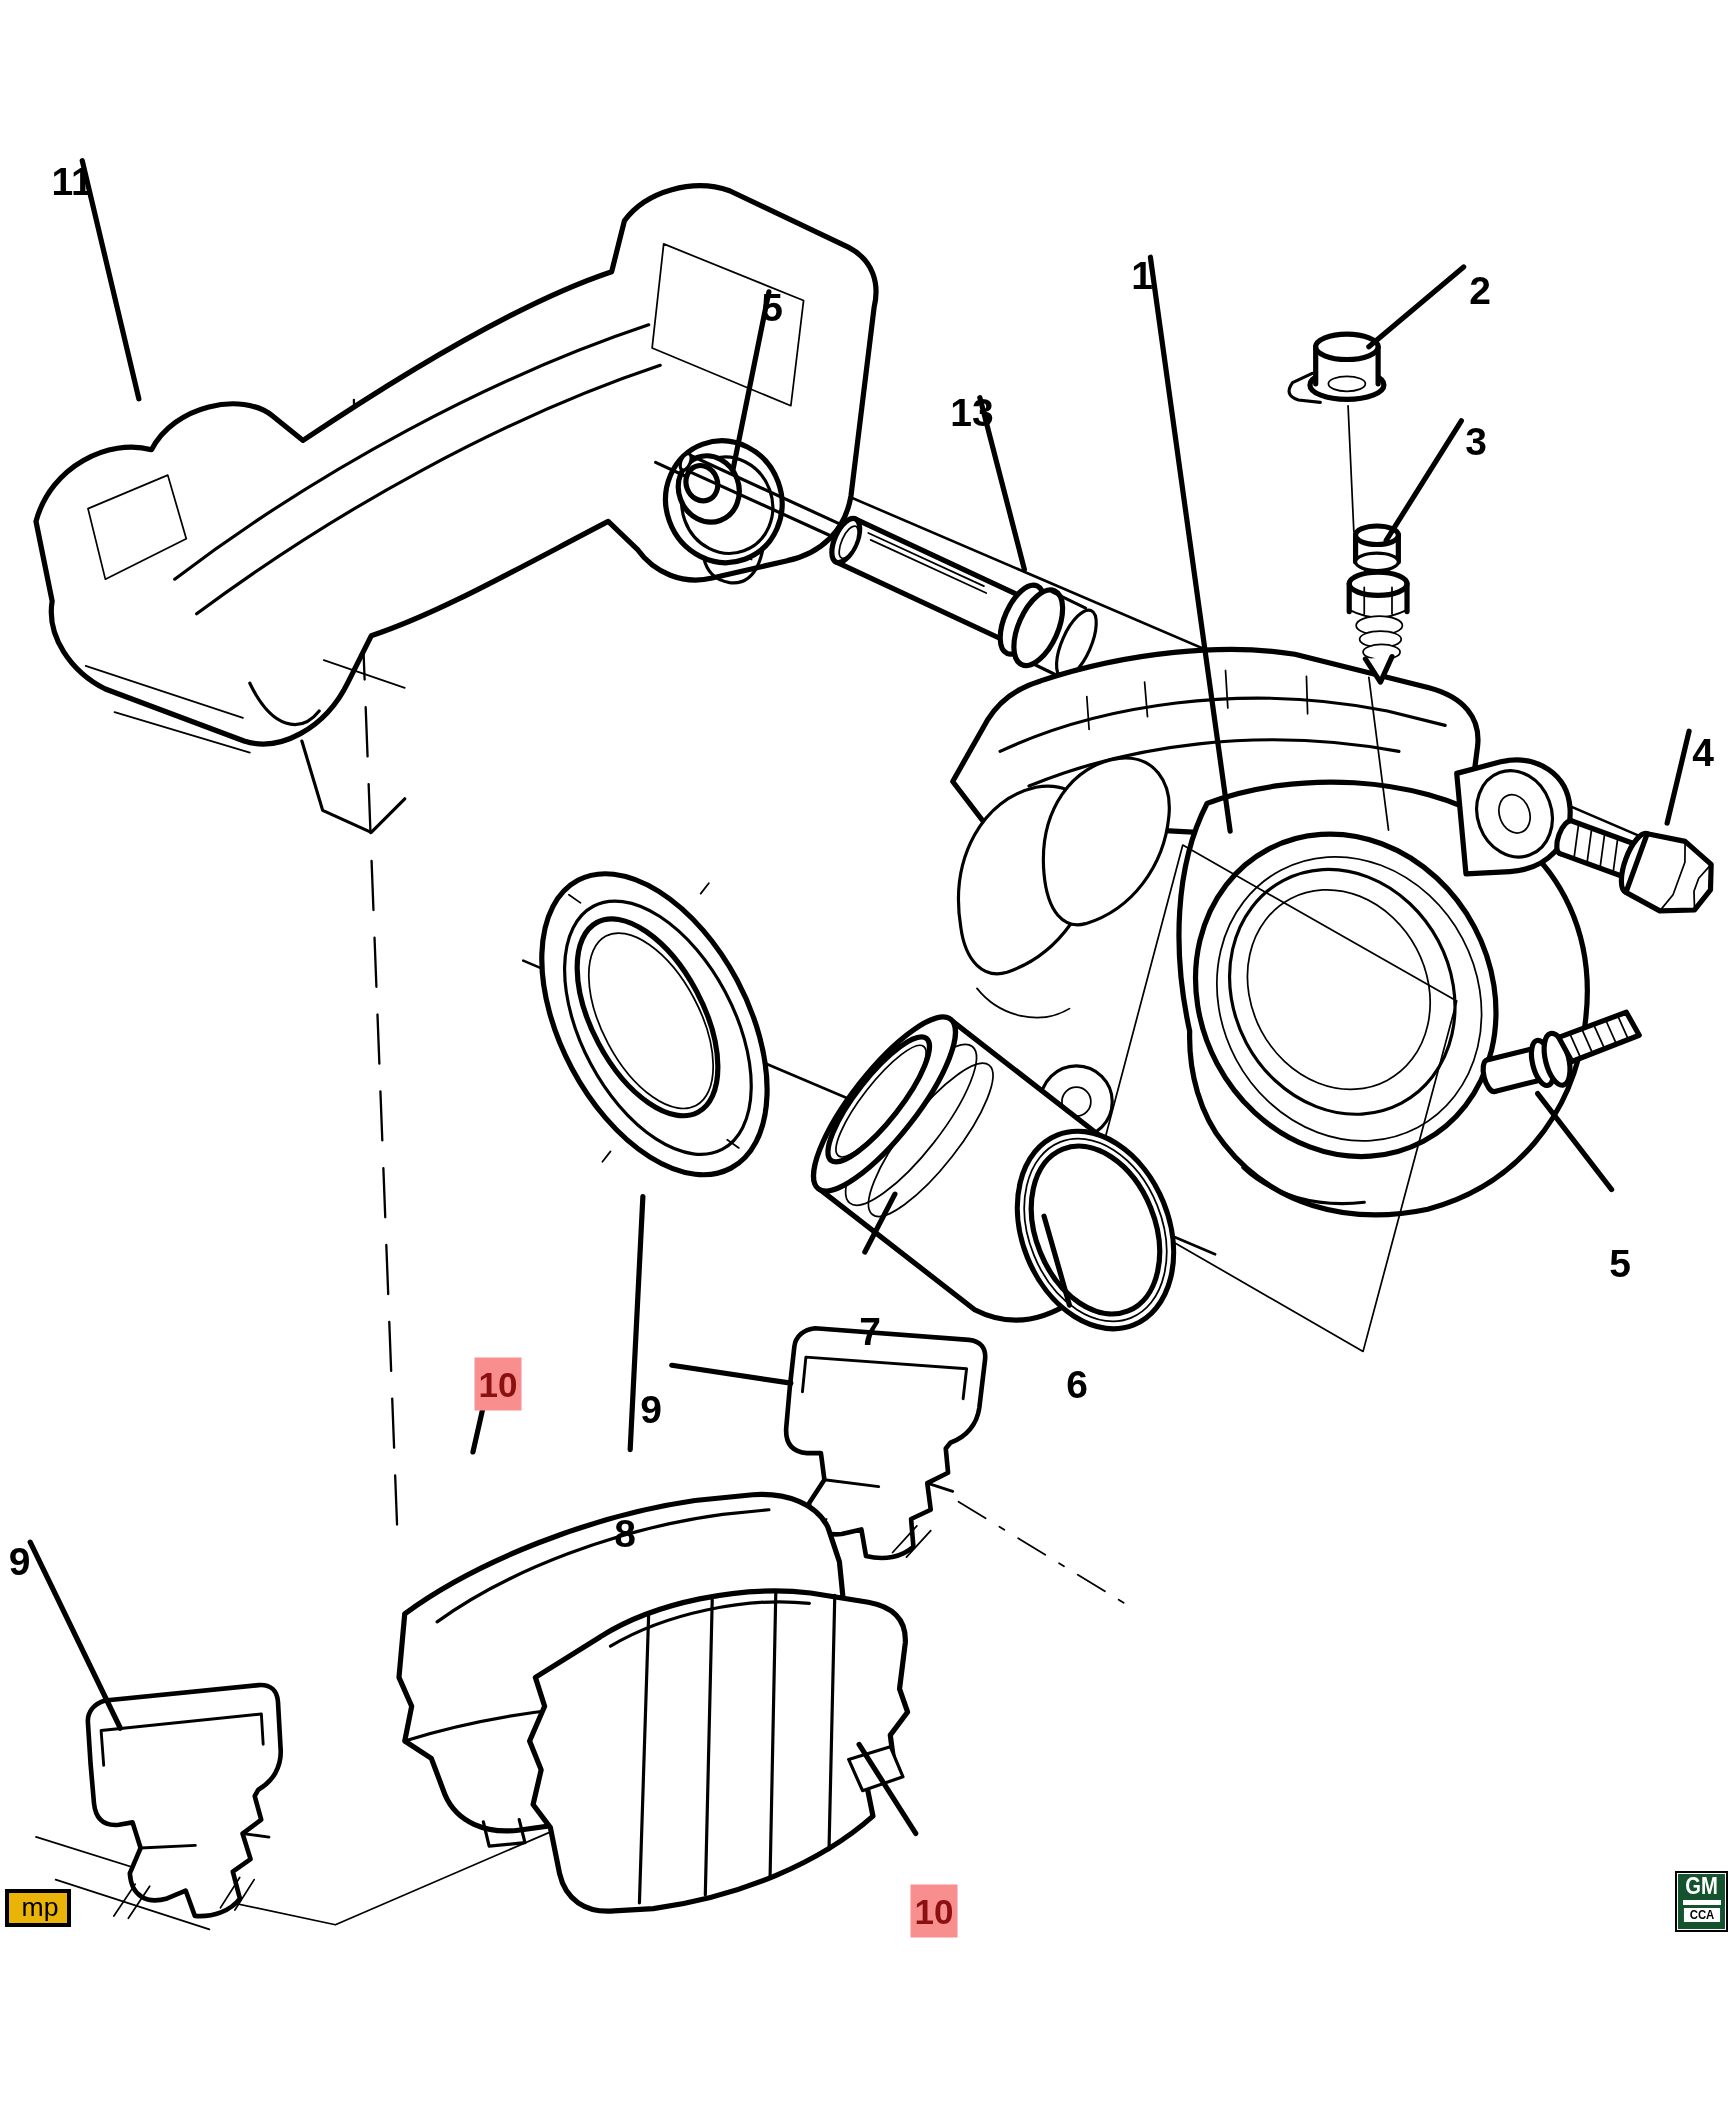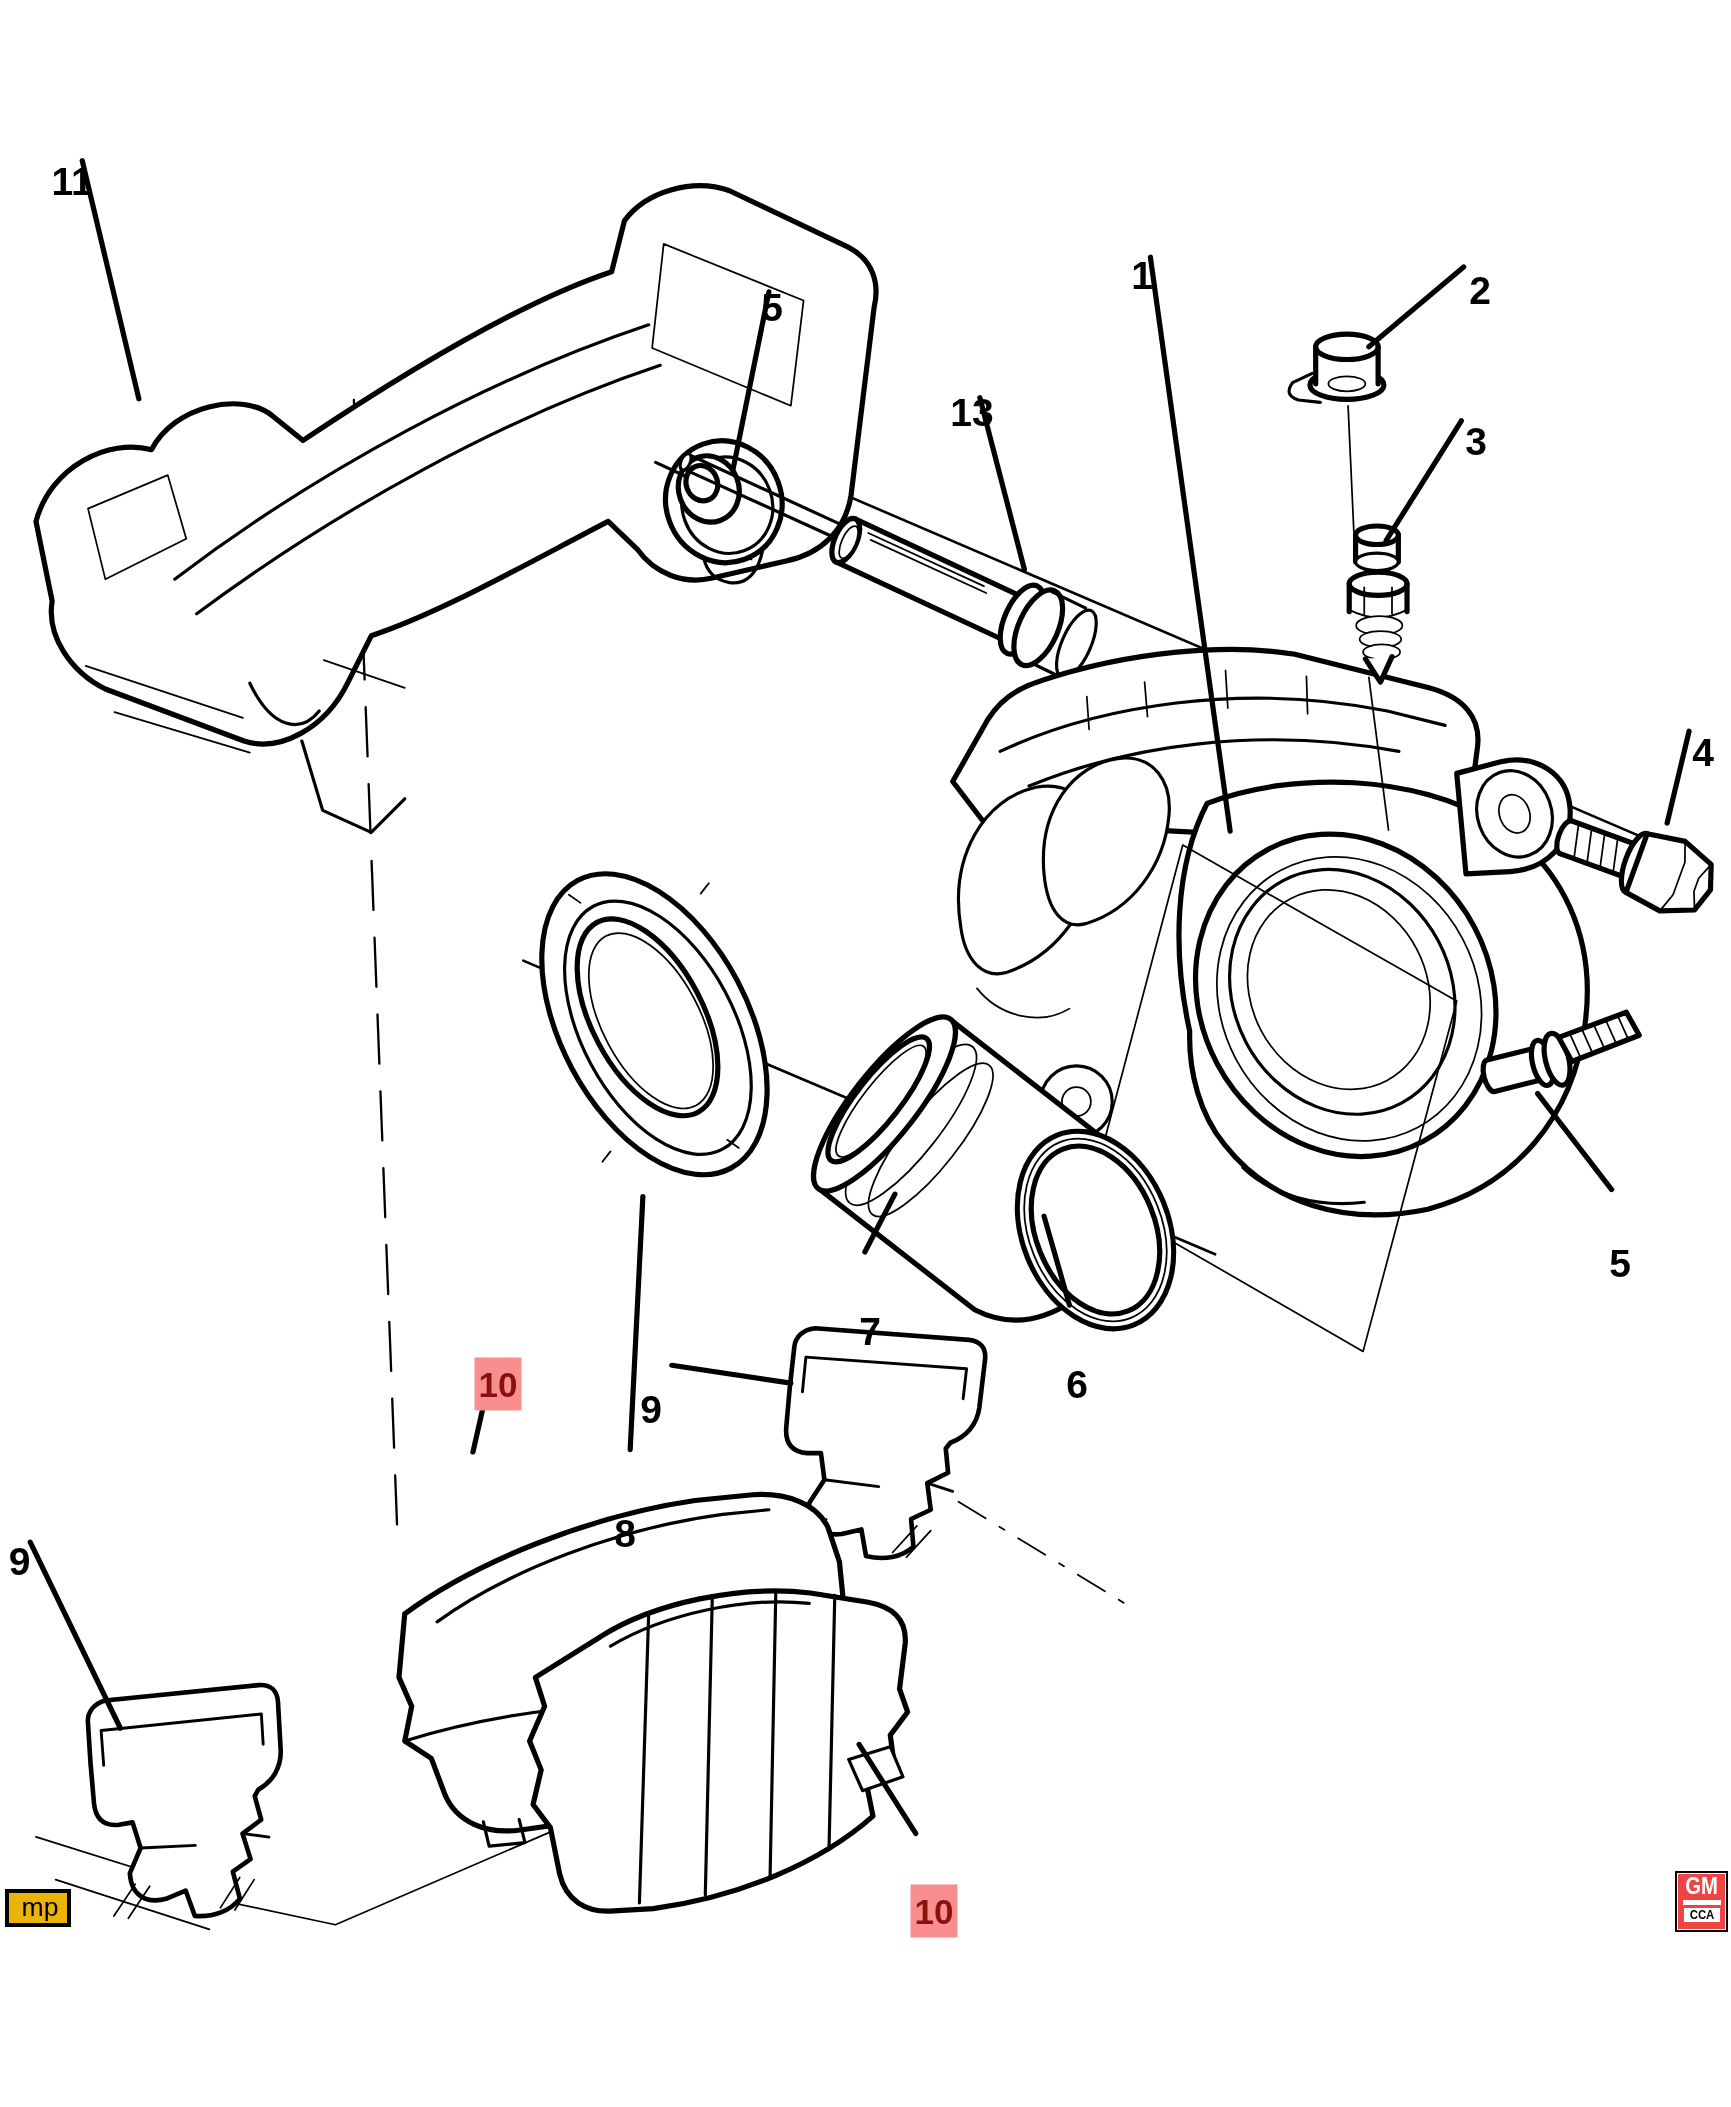--- a/index.html
+++ b/index.html
@@ -16,21 +16,21 @@
            line-height:1;white-space:nowrap;}
   .callout.highlighted{width:47px;height:53px;font-size:35px;display:flex;align-items:center;
            justify-content:center;background:var(--c-highlight_bg,#f98e8e);
            color:var(--c-highlight_text,#8b1111);}
 
   .mp-box{position:absolute;left:4.6px;top:1889px;width:45px;height:30px;border:4px solid #000;
           background:#eab308;font-size:26.6px;line-height:29px;padding-left:13px;font-weight:400;}
 
   .gm-logo{position:absolute;left:1675px;top:1871px;width:53px;height:61px;background:#000;
            box-sizing:border-box;padding:1.7px;}
-  .gm-inner{width:100%;height:100%;box-sizing:border-box;border:1.7px solid #fff;background:#ef4444;
+  .gm-inner{width:100%;height:100%;box-sizing:border-box;border:1.7px solid #fff;background:#14532d;
             display:flex;flex-direction:column;align-items:center;}
   .gm-word{color:#fff;font-weight:700;font-size:23px;line-height:25.4px;transform:scaleX(0.88);}
   .gm-bar{width:38px;height:5.2px;background:#fff;margin-top:1.2px;}
   .gm-sub{width:38px;margin-top:2.3px;background:#fff;color:#000;font-weight:700;font-size:12px;
           line-height:14px;text-align:center;transform:scaleX(0.95);}
 
   .footer-bar{position:absolute;left:0;top:1936px;width:1732px;height:172px;
               background:var(--c-footer_bar,#666666);}
   .footer-text{position:absolute;left:0;top:0;width:100%;height:100%;display:flex;
                align-items:center;justify-content:center;color:#fff;font-size:71px;

